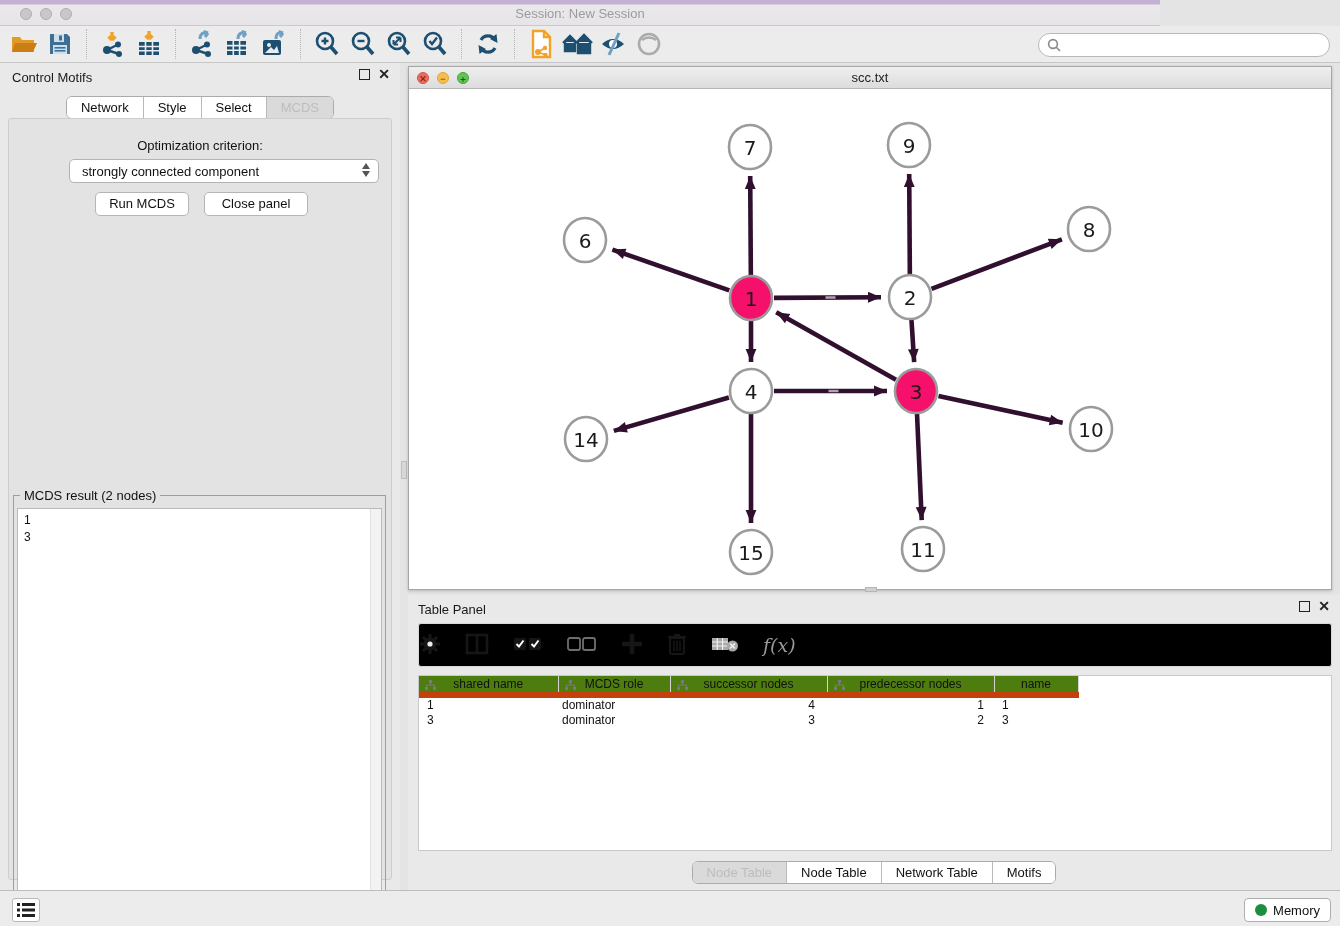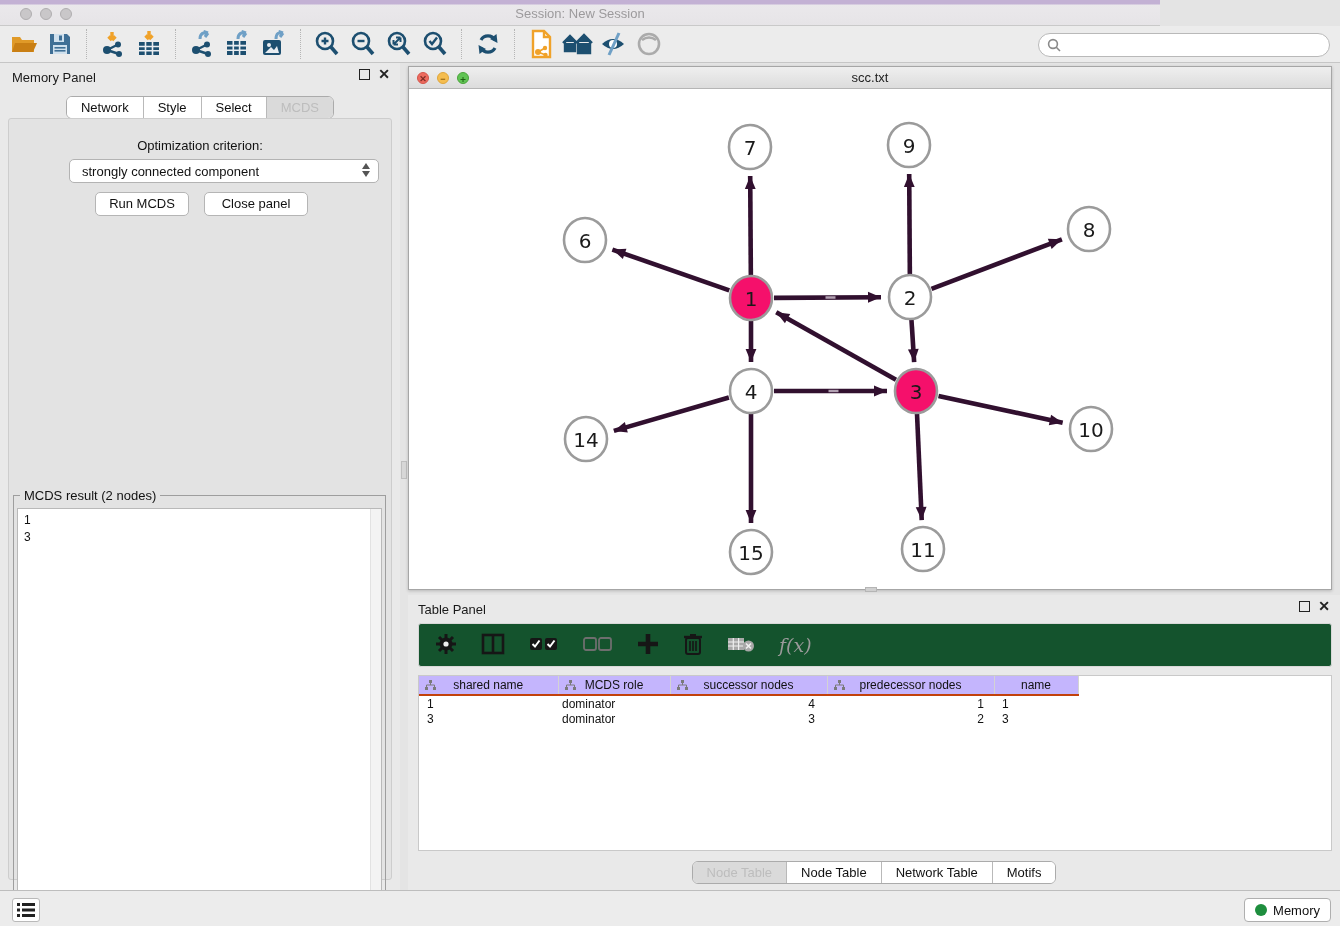--- a/index.html
+++ b/index.html
@@ -72,27 +72,27 @@
   .lights { position:absolute; left:8px; top:5px; display:flex; gap:8px; }
   .light { width:12px; height:12px; border-radius:50%; font-size:9px; font-weight:bold; text-align:center; line-height:12px; }
   .light.red { background:#ED6B5F; border:1px solid #D5554B; color:#7E2D25; }
   .light.yellow { background:#F5BD4F; border:1px solid #DFA63C; color:#8A5C0C; }
   .light.green { background:#61C454; border:1px solid #4BA43C; color:#1D5F12; }
   .canvas { position:absolute; left:0; top:22px; width:922px; height:500px; background:#fff; }
   .bottom-grab { position:absolute; left:456px; bottom:-3px; width:12px; height:5px; background:#CFCFCF; border:1px solid #B5B5B5; }
 
   
   .table-panel { position:absolute; left:408px; top:595px; width:932px; height:295px; background:#E9E9E9; }
-  .tp-toolbar { position:absolute; left:10px; top:28px; width:914px; height:44px; background:#14532d;
-    border:1px solid #D8D8D8; border-radius:3px; display:flex; align-items:center; gap:24px; padding-left:16px; }
+  .tp-toolbar { position:absolute; left:10px; top:28px; width:914px; height:44px; background:#000000;
+    border:1px solid #D8D8D8; border-radius:3px; display:flex; align-items:center; gap:24px; }
   .fx { font-family:"DejaVu Serif", serif; font-style:italic; font-size:19px; color:#9A9A9A; }
   .tp-table { position:absolute; left:10px; top:80px; width:914px; height:176px; background:#fff;
     border:1px solid #C9C9C9; overflow:hidden; }
   table { border-collapse:collapse; table-layout:fixed; width:100%; font-size:12px; }
-  th { height:19px; background:#c4b5fd; border-right:1px solid #D3D3D3; border-bottom:2px solid #c2410c;
+  th { height:19px; background:#4d7c0f; border-right:1px solid #D3D3D3; border-bottom:6px solid #c2410c;
     font-weight:normal; position:relative; text-align:center; }
   th .hicon { position:absolute; left:6px; top:4px; }
   th:last-child { border-right:none; }
   td { height:16px; padding:0; white-space:nowrap; overflow:hidden; }
   td.c0 { padding-left:8px; } td.c1 { padding-left:4px; }
   td.c2 { text-align:right; padding-right:12px; } td.c3 { text-align:right; padding-right:10px; }
   td.c4 { padding-left:8px; }
   .tp-tabs { position:absolute; left:0; right:0; top:266px; display:flex; justify-content:center; }
 
   
@@ -244,21 +244,21 @@
     <svg width="14" height="14" viewBox="0 0 14 14">
       <circle cx="6" cy="6" r="4.4" fill="none" stroke="#8A8A8A" stroke-width="1.6"></circle>
       <line x1="9.3" y1="9.3" x2="13" y2="13" stroke="#8A8A8A" stroke-width="1.6"></line>
     </svg>
     <input type="text" placeholder="" style="">
   </div>
 </div>
 
 <div class="control-panel">
   <div class="panel-head">
-    <span class="panel-title">Memory Panel</span>
+    <span class="panel-title">Control Motifs</span>
     <span class="panel-icons">
       <span class="float-ic"></span>
       <span class="close-ic">✕</span>
     </span>
   </div>
   <div class="tabs cp-tabs">
     <div class="tabgroup">
       <span class="tab">Network</span>
       <span class="tab">Style</span>
       <span class="tab">Select</span>

